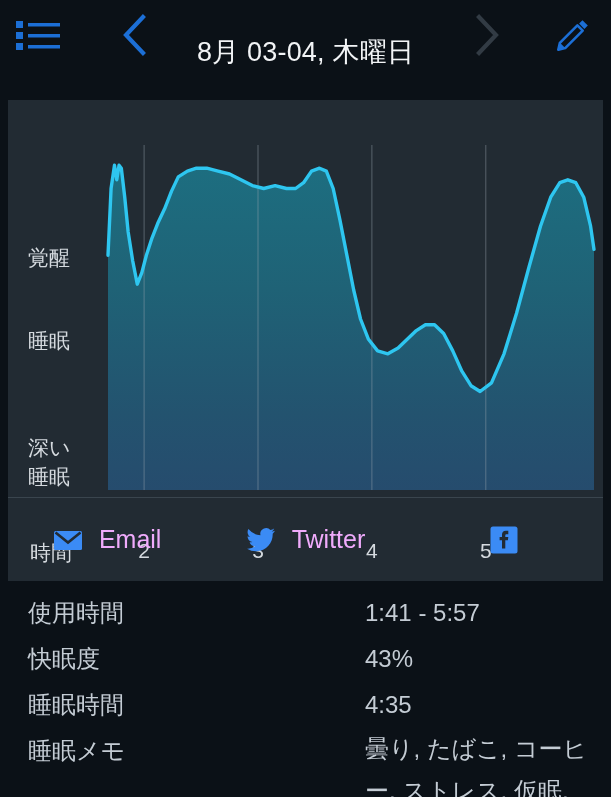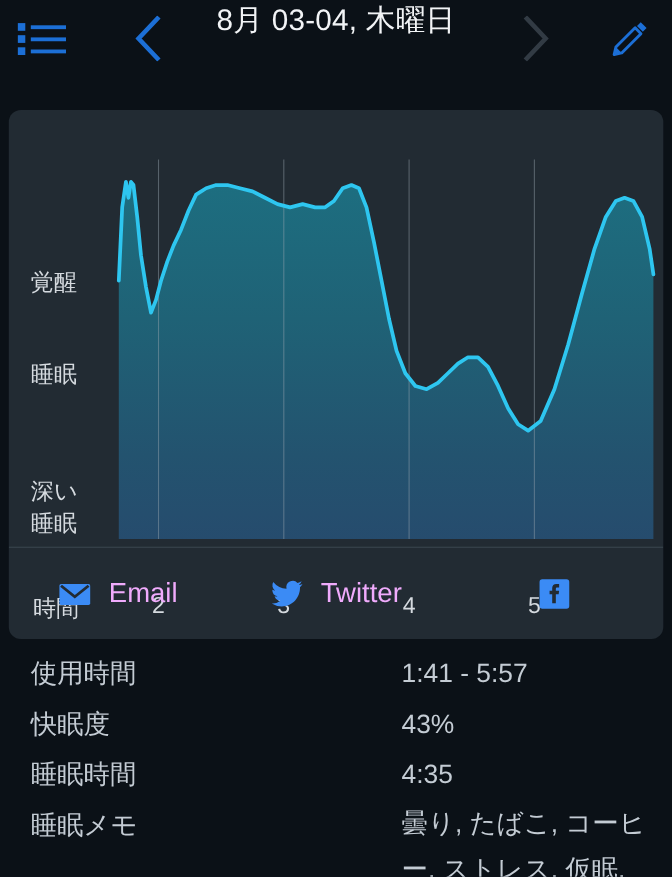--- a/index.html
+++ b/index.html
@@ -33,40 +33,40 @@
   }
   .hdr-next {
     position: absolute; left: 460px; top: 8px;
     width: 54px; height: 54px;
     display: flex; align-items: center; justify-content: center;
   }
   .chev { width: 26px; height: 42px; display: block; }
   .hdr-title {
     position: absolute; left: 0; right: 0; top: 0;
     height: 70px;
-    display: flex; align-items: flex-start; justify-content: center;
+    display: flex; align-items: flex-end; justify-content: center;
     color: #f2f4f6;
     font-size: 27px;
     letter-spacing: 0.2px;
     pointer-events: none;
   }
   .hdr-edit {
     position: absolute; right: 10px; top: 7px;
     width: 56px; height: 56px;
     display: flex; align-items: center; justify-content: center;
   }
   .pencil { width: 34px; height: 34px; display: block; }
 
   
   .card {
     position: absolute;
     left: 8px; top: 100px;
     width: 595px; height: 481px;
     background: #222b33;
-    border-radius: 11px;
+    border-radius: 0;
     overflow: hidden;
   }
 
   .chart-wrap {
     position: absolute;
     left: 0; top: 0;
     width: 595px; height: 390px;
   }
   .chart-svg { display: block; width: 595px; height: 390px; }
 

